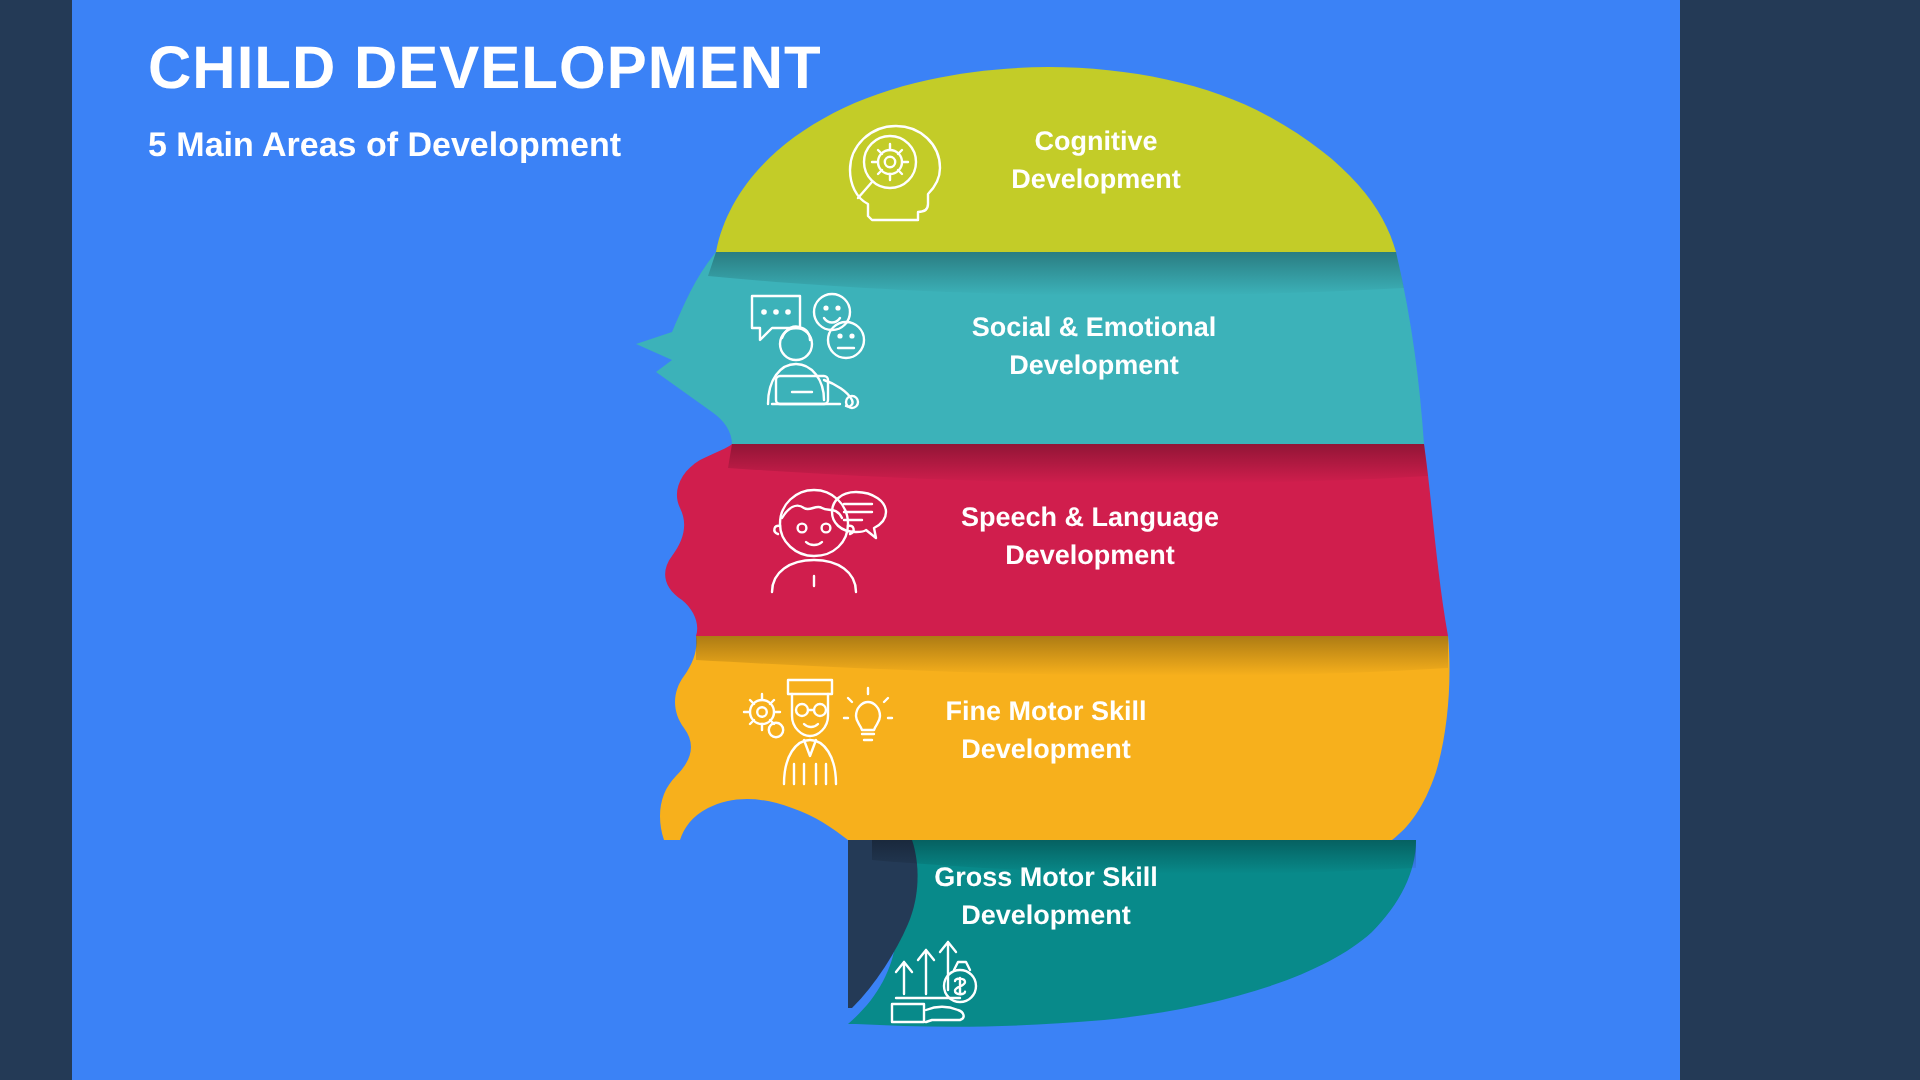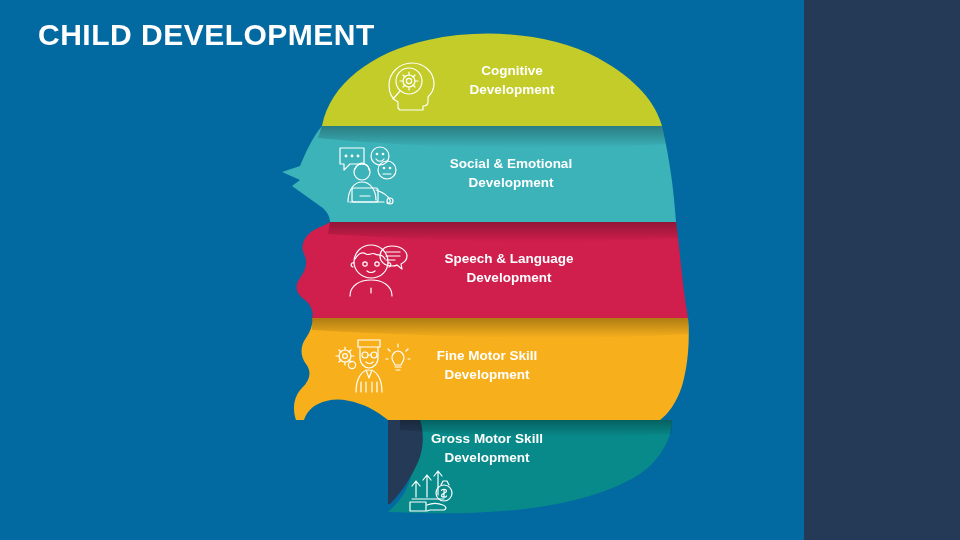--- a/index.html
+++ b/index.html
@@ -12,21 +12,22 @@
     height: 540px;
     overflow: hidden;
     font-family: "Liberation Sans", sans-serif;
     position: relative;
   }
   #slide {
     position: absolute;
     inset: 0;
     width: 804px;
     height: 540px;
-    background: #0369a1;
+    background: #3b82f6;
+    margin-left: 36px;
   }
   
   #title-block {
     position: absolute;
     left: 38px;
     top: 18px;
     z-index: 40;
   }
   #page-title {
     color: #ffffff;
@@ -78,20 +79,21 @@
     stroke-linejoin: round;
   }
 </style>
 </head>
 <body>
 
 <div id="slide">
 
   <div id="title-block">
     <h1 id="page-title">CHILD DEVELOPMENT</h1>
+    <p id="page-subtitle">5 Main Areas of Development</p>
   </div>
 
 
   <svg id="head-diagram" viewBox="0 0 960 540">
 
     <defs>
 
       <linearGradient id="shadeGrad" x1="0" y1="0" x2="0" y2="1">
         <stop offset="0%" stop-color="#000000" stop-opacity="0.30"></stop>
         <stop offset="100%" stop-color="#000000" stop-opacity="0.0"></stop>

